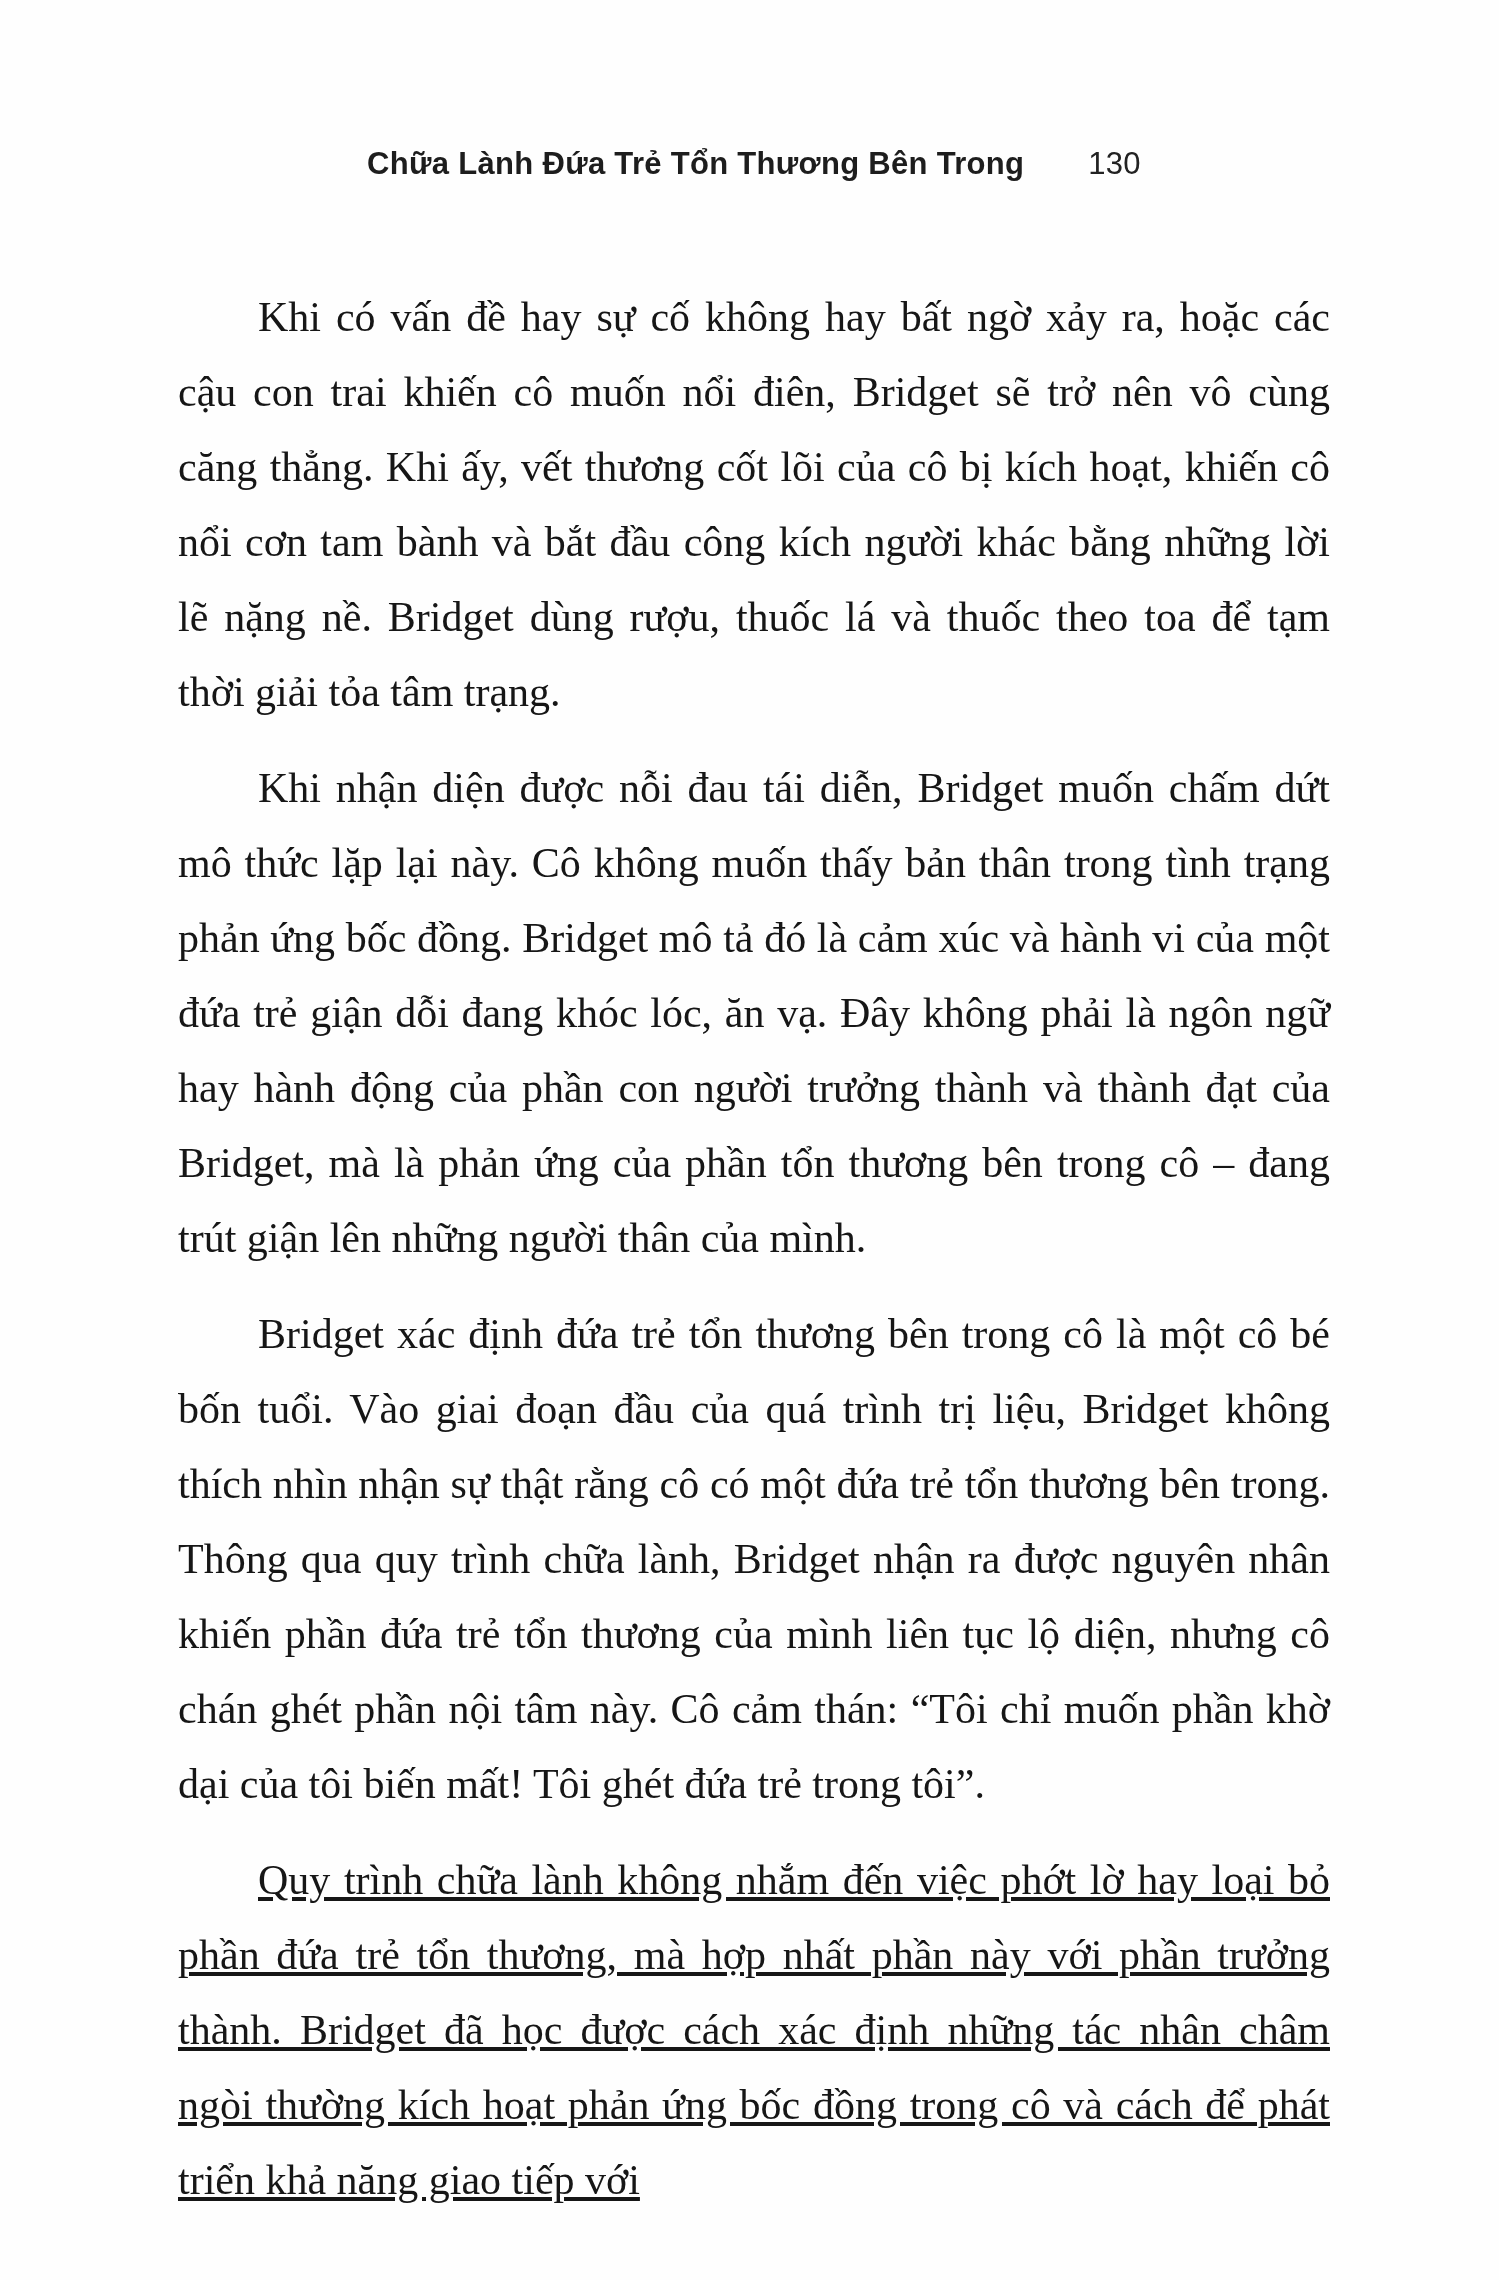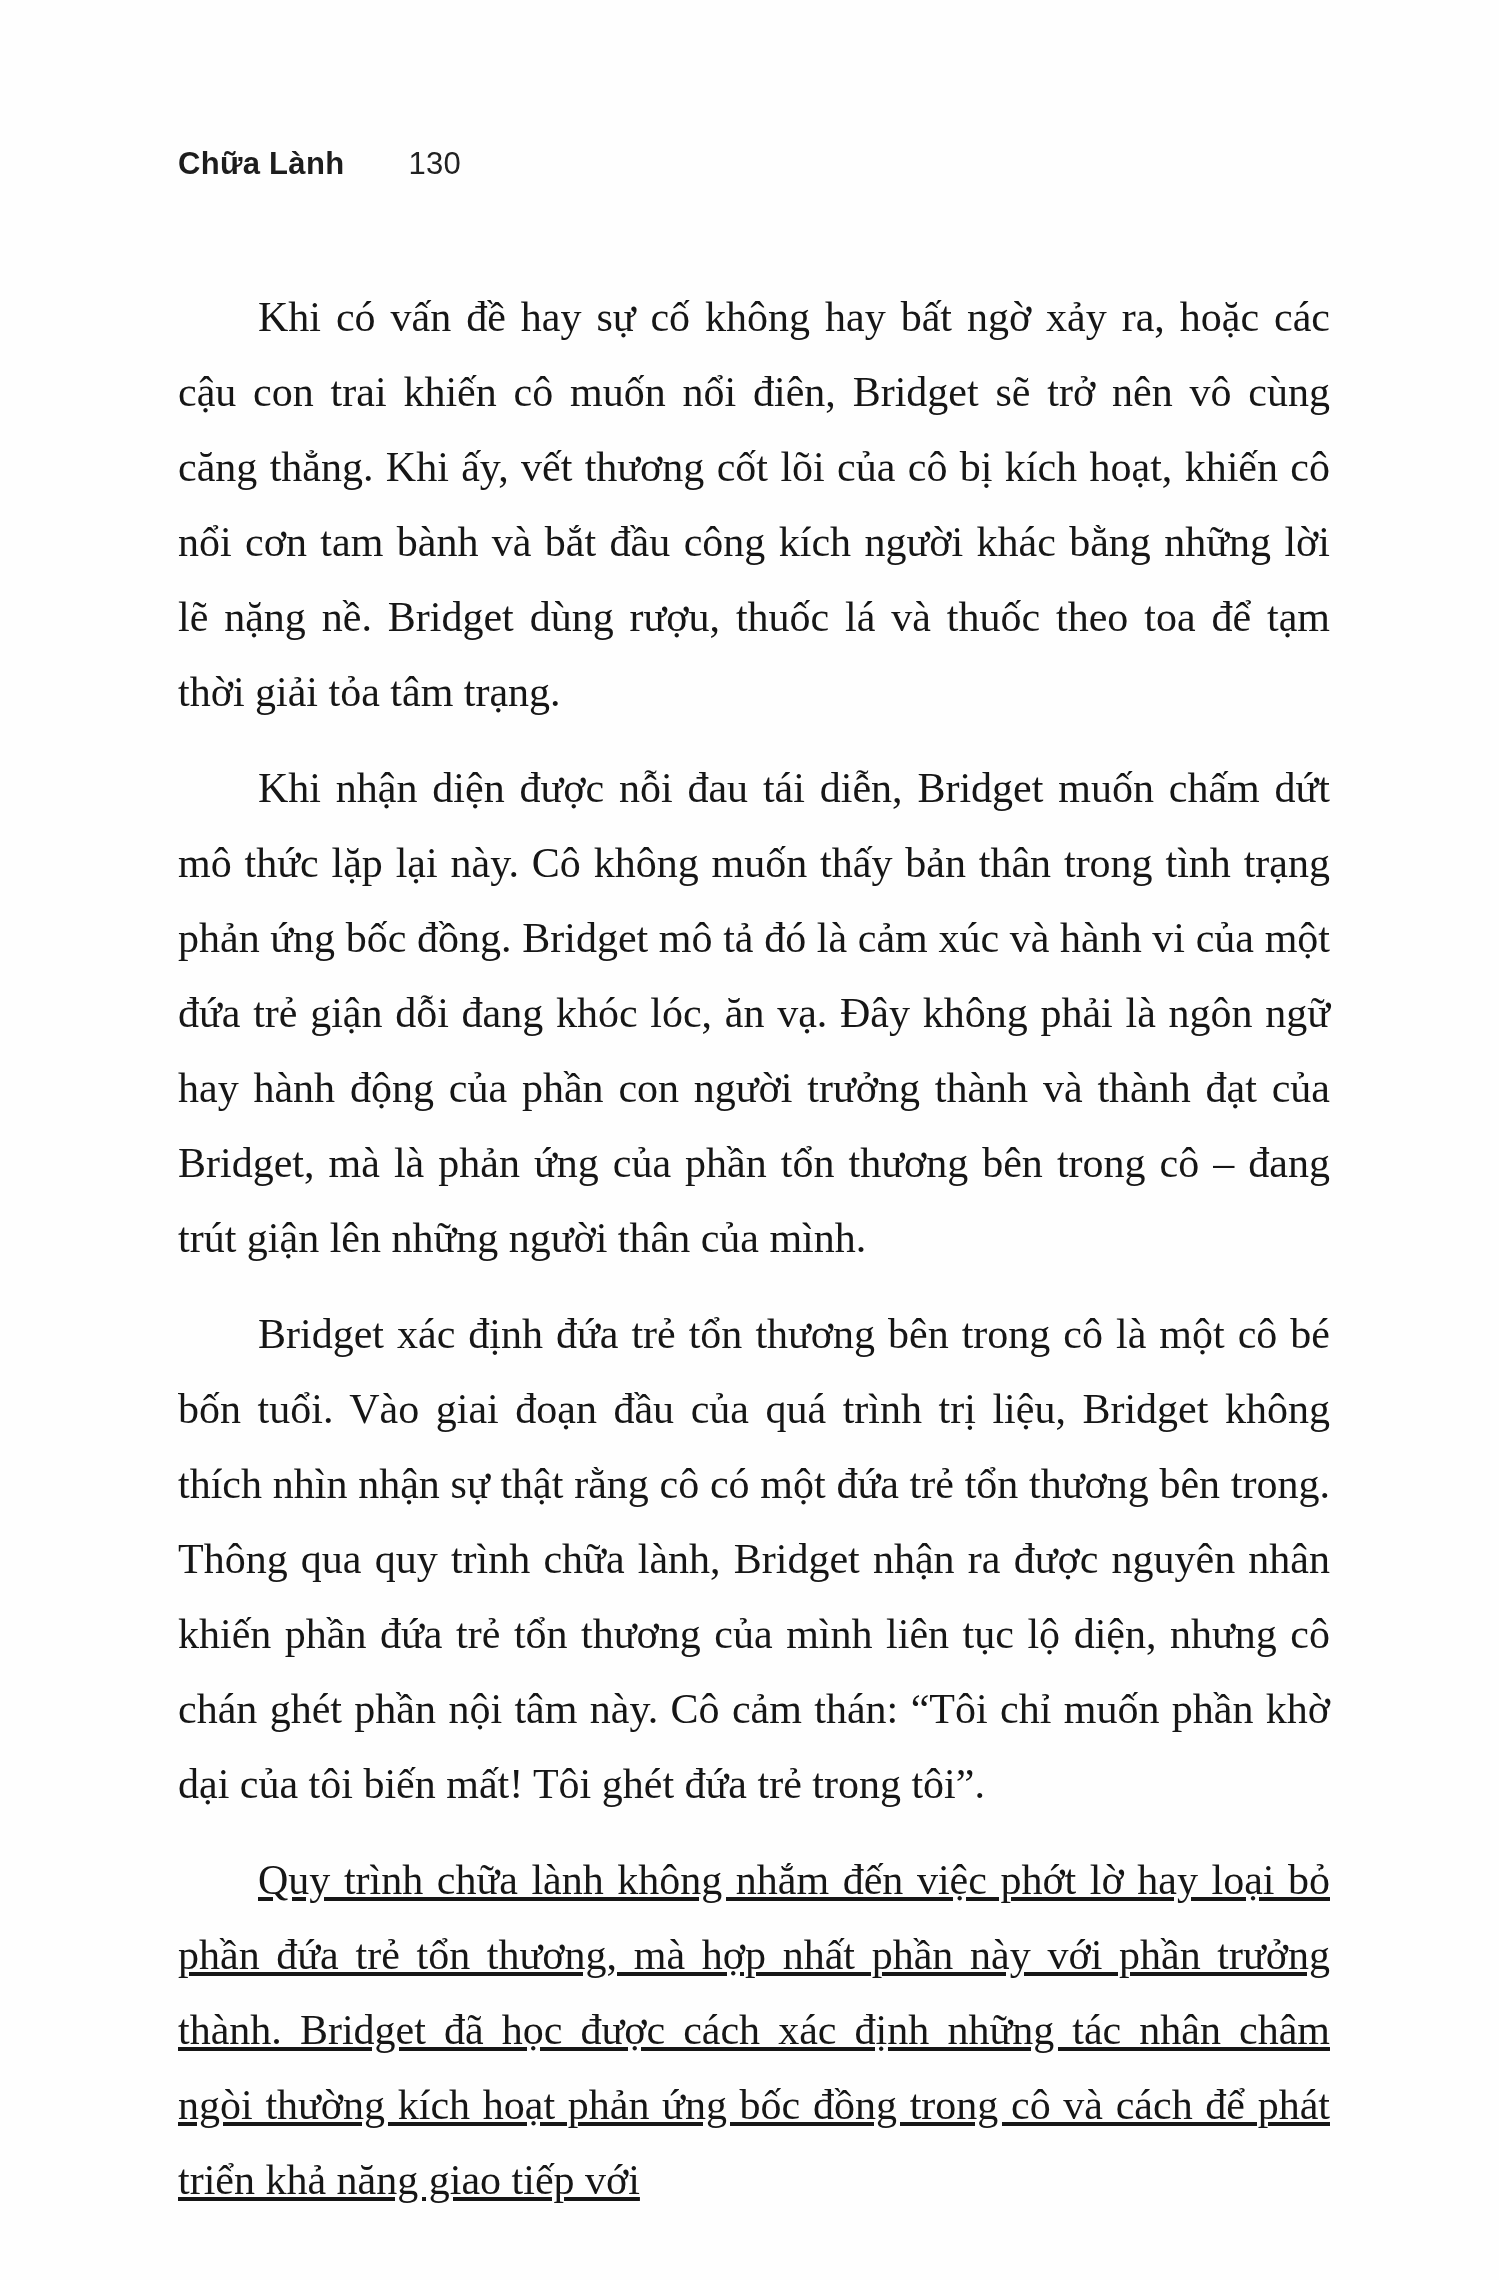--- a/index.html
+++ b/index.html
@@ -19,21 +19,21 @@
   .content-column {
     position: absolute;
     left: 178px;
     top: 0;
     width: 1152px;
     height: 100%;
   }
   .running-head {
     margin-top: 146px;
     display: flex;
-    justify-content: flex-start;
+    justify-content: center;
     align-items: baseline;
     font-family: "Liberation Sans", "DejaVu Sans", sans-serif;
     font-size: 31px;
     color: #1d1d1d;
     letter-spacing: 0.3px;
     white-space: nowrap;
   }
   .running-head .title-bold {
     font-weight: 700;
   }
@@ -64,20 +64,21 @@
   }
 </style>
 </head>
 <body>
 
 <div class="page">
   <div class="content-column">
 
     <div class="running-head">
       <span class="title-bold">Chữa Lành</span>
+      <span class="title-rest">Đứa Trẻ Tổn Thương Bên Trong</span>
       <span class="folio">130</span>
     </div>
 
     <div class="body-text">
       <p>Khi có vấn đề hay sự cố không hay bất ngờ xảy ra, hoặc các cậu con trai khiến cô muốn nổi điên, Bridget sẽ trở nên vô cùng căng thẳng. Khi ấy, vết thương cốt lõi của cô bị kích hoạt, khiến cô nổi cơn tam bành và bắt đầu công kích người khác bằng những lời lẽ nặng nề. Bridget dùng rượu, thuốc lá và thuốc theo toa để tạm thời giải tỏa tâm trạng.</p>
       <p>Khi nhận diện được nỗi đau tái diễn, Bridget muốn chấm dứt mô thức lặp lại này. Cô không muốn thấy bản thân trong tình trạng phản ứng bốc đồng. Bridget mô tả đó là cảm xúc và hành vi của một đứa trẻ giận dỗi đang khóc lóc, ăn vạ. Đây không phải là ngôn ngữ hay hành động của phần con người trưởng thành và thành đạt của Bridget, mà là phản ứng của phần tổn thương bên trong cô – đang trút giận lên những người thân của mình.</p>
       <p>Bridget xác định đứa trẻ tổn thương bên trong cô là một cô bé bốn tuổi. Vào giai đoạn đầu của quá trình trị liệu, Bridget không thích nhìn nhận sự thật rằng cô có một đứa trẻ tổn thương bên trong. Thông qua quy trình chữa lành, Bridget nhận ra được nguyên nhân khiến phần đứa trẻ tổn thương của mình liên tục lộ diện, nhưng cô chán ghét phần nội tâm này. Cô cảm thán: “Tôi chỉ muốn phần khờ dại của tôi biến mất! Tôi ghét đứa trẻ trong tôi”.</p>
       <p>Quy trình chữa lành không nhắm đến việc phớt lờ hay loại bỏ phần đứa trẻ tổn thương, mà hợp nhất phần này với phần trưởng thành. Bridget đã học được cách xác định những tác nhân châm ngòi thường kích hoạt phản ứng bốc đồng trong cô và cách để phát triển khả năng giao tiếp với</p>
     </div>
 

